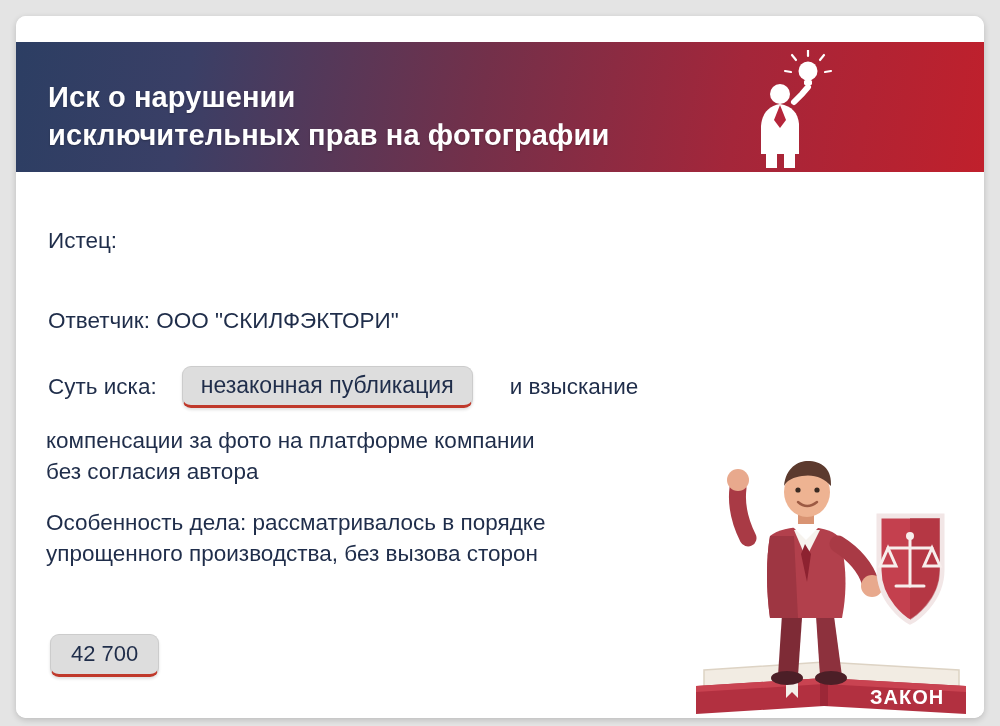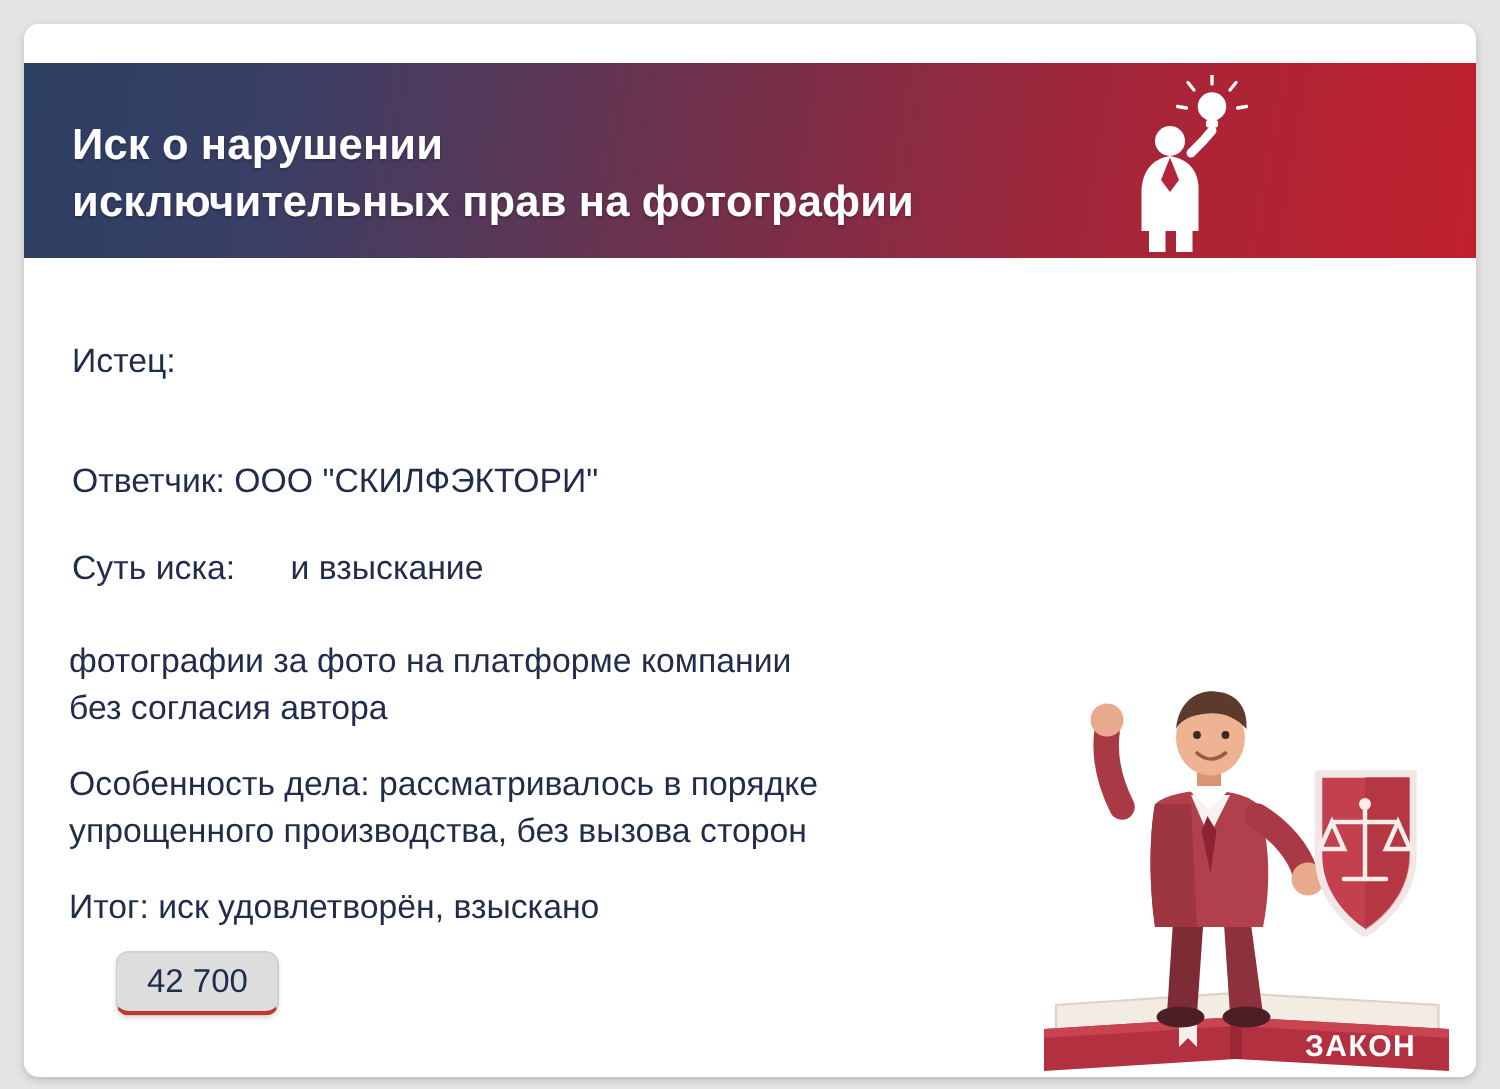--- a/index.html
+++ b/index.html
@@ -104,21 +104,20 @@
     padding: 7px 18px 8px 18px;
     color: #1f2d4a;
     font-size: 23px;
     line-height: 1;
     box-shadow: 0 2px 3px rgba(0,0,0,0.12);
     vertical-align: middle;
   }
   .chip.small {
     font-size: 22px;
     padding: 8px 20px 9px 20px;
-    margin-left: 27px;
   }
 
   .label {
     display: inline-block;
     vertical-align: middle;
     color: #1f2d4a;
     font-size: 22.5px;
   }
 
   .row {
@@ -188,30 +187,30 @@
     <div class="body">
 
       <div class="row" style="left:32px; top:56px;">
         <span class="label">Истец:</span>
       </div>
 
       <div class="line" style="left:32px; top:134px;">Ответчик: ООО "СКИЛФЭКТОРИ"</div>
 
       <div class="row" style="left:32px; top:194px;">
         <span class="label">Суть иска:</span>
+        <span class="chip">незаконная публикация</span>
         <span class="label" style="margin-left:12px;text-align:right;">и взыскание</span>
       </div>
 
-      <div class="line" style="left:30px; top:254px;">фотографии за фото на платформе компании
+      <div class="line" style="left:30px; top:254px;">компенсации за фото на платформе компании
 без согласия автора</div>
 
       <div class="line" style="left:30px; top:336px;">Особенность дела: рассматривалось в порядке
 упрощенного производства, без вызова сторон</div>
 
-      <div class="line" style="left:30px; top:418px;">Итог: иск удовлетворён, взыскано</div>
 
       <div class="row" style="left:34px; top:462px;">
         <span class="chip small">42 700</span>
       </div>
 
       <div class="hero">
         <svg viewBox="0 0 300 300" width="300" height="300">
 
           <path d="M30 252 L150 244 L285 252 L285 276 L150 268 L30 276 Z" fill="#f2ece3" stroke="#ddd3c4" stroke-width="1.5"></path>
 

